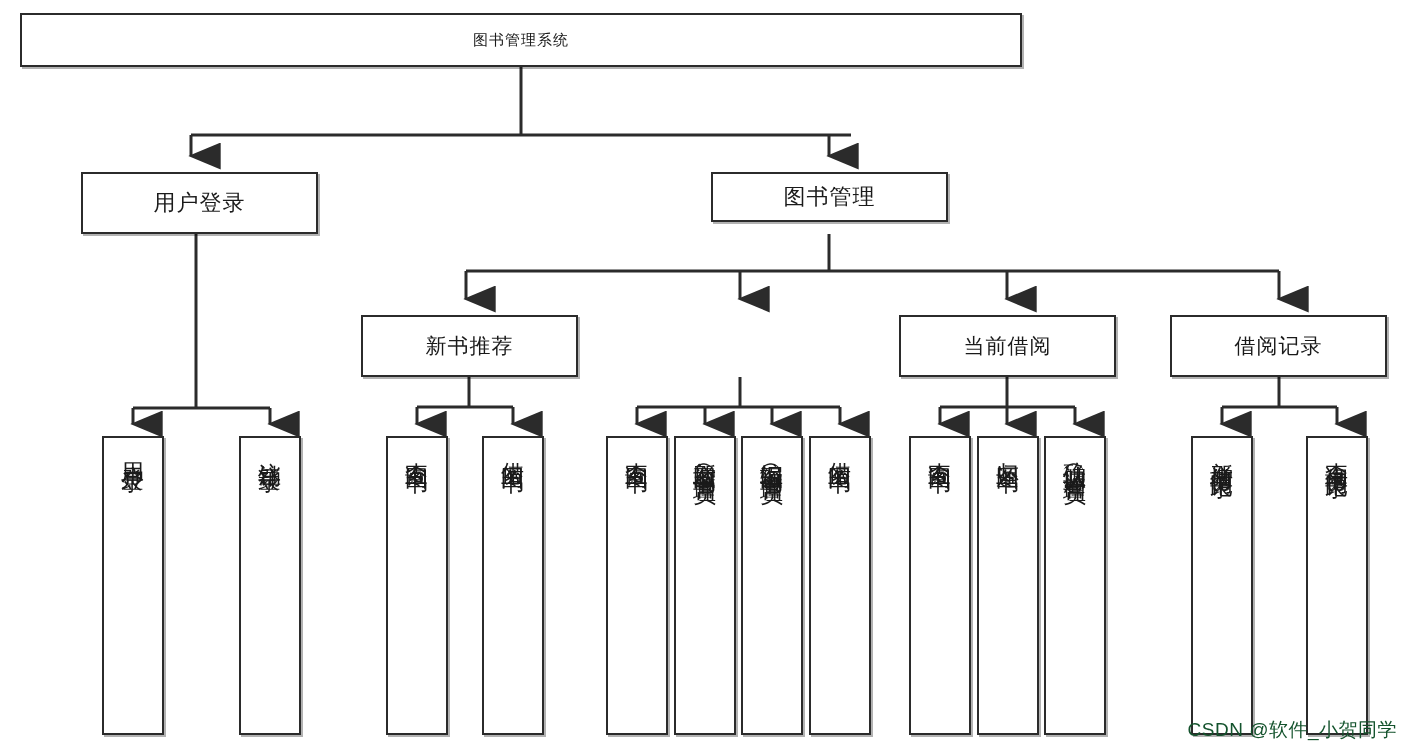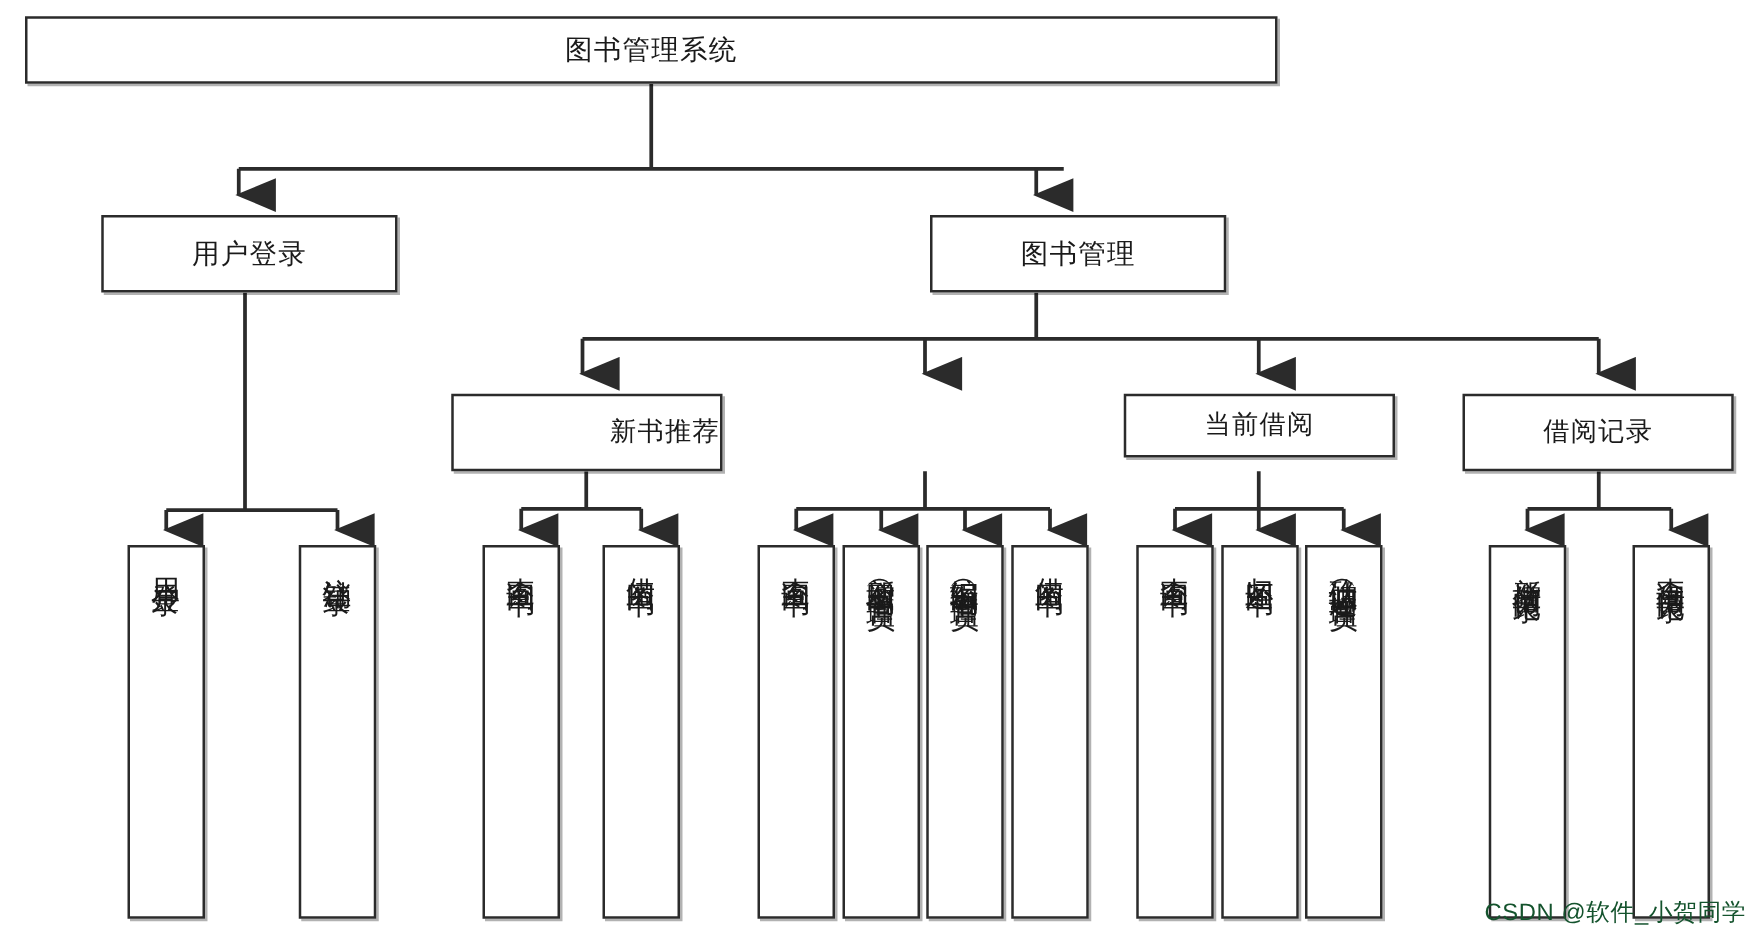--- a/index.html
+++ b/index.html
@@ -36,21 +36,21 @@
     color: #1a1a1a;
     z-index: 2;
   }
   .node .label {
     font-size: 22px;
     line-height: 1.15;
     letter-spacing: 1px;
     white-space: nowrap;
     color: #1a1a1a;
   }
-  .node.root .label { font-size: 22px; }
+  .node.root .label { font-size: 15px; }
   .node.lvl2 .label { font-size: 22px; }
   .node.lvl3 .label { font-size: 21px; }
   
   .node.leaf {
     align-items: flex-start;
     justify-content: center;
     padding-top: 6px;
   }
   .node.leaf .label {
     writing-mode: vertical-rl;
@@ -129,28 +129,28 @@
     </g>
   </svg>
 
   <div class="node root" style="left:20px; top:13px; width:1002px; height:54px;">
     <span class="label">图书管理系统</span>
   </div>
 
   <div class="node lvl2" style="left:81px; top:172px; width:237px; height:62px;">
     <span class="label">用户登录</span>
   </div>
-  <div class="node lvl2" style="left:744px; top:172px; width:237px; height:62px;text-align:right;">
+  <div class="node lvl2" style="left:711px; top:172px; width:237px; height:50px;text-align:right;">
     <span class="label">图书管理</span>
   </div>
 
-  <div class="node lvl3" style="left:361px; top:315px; width:217px; height:62px;justify-content:flex-end;">
+  <div class="node lvl3" style="left:361px; top:315px; width:217px; height:62px;">
     <span class="label">新书推荐</span>
   </div>
-  <div class="node lvl3" style="left:899px; top:315px; width:217px; height:51px;">
+  <div class="node lvl3" style="left:899px; top:315px; width:217px; height:62px;">
     <span class="label">当前借阅</span>
   </div>
   <div class="node lvl3" style="left:1170px; top:315px; width:217px; height:62px;">
     <span class="label">借阅记录</span>
   </div>
 
   <div class="node leaf" style="left:102px; top:436px; width:62px; height:299px;">
     <span class="label">用户登录</span>
   </div>
   <div class="node leaf" style="left:239px; top:436px; width:62px; height:299px;">

